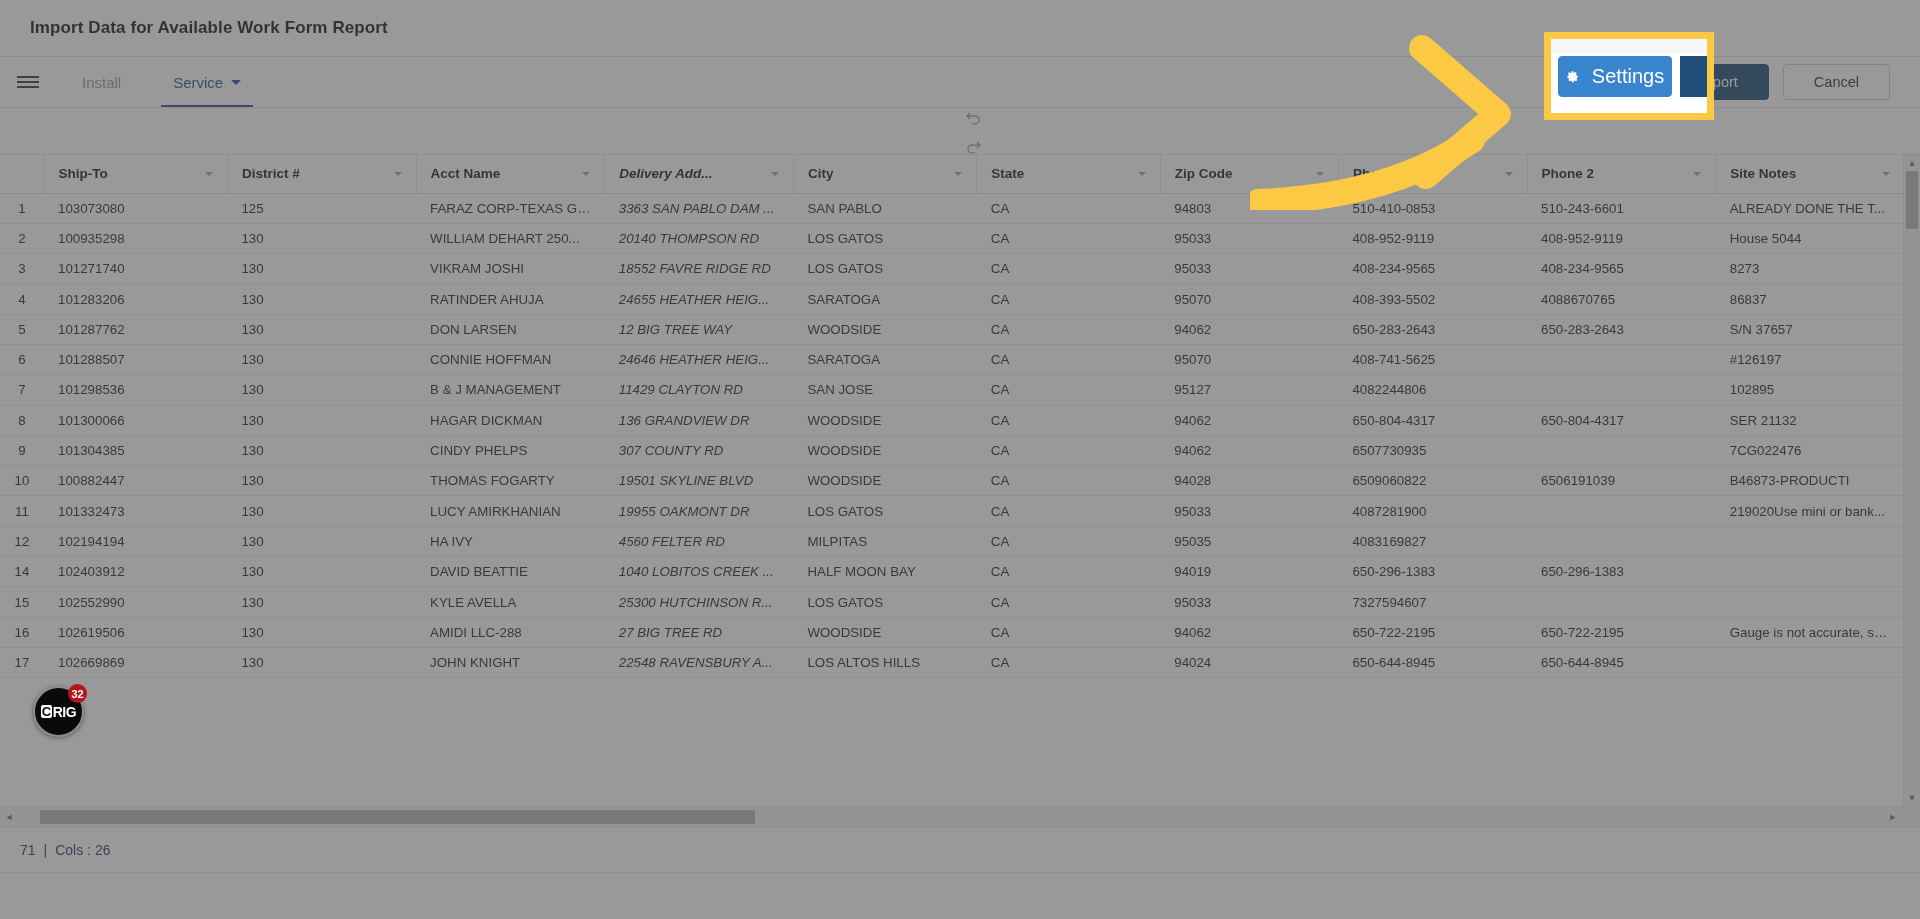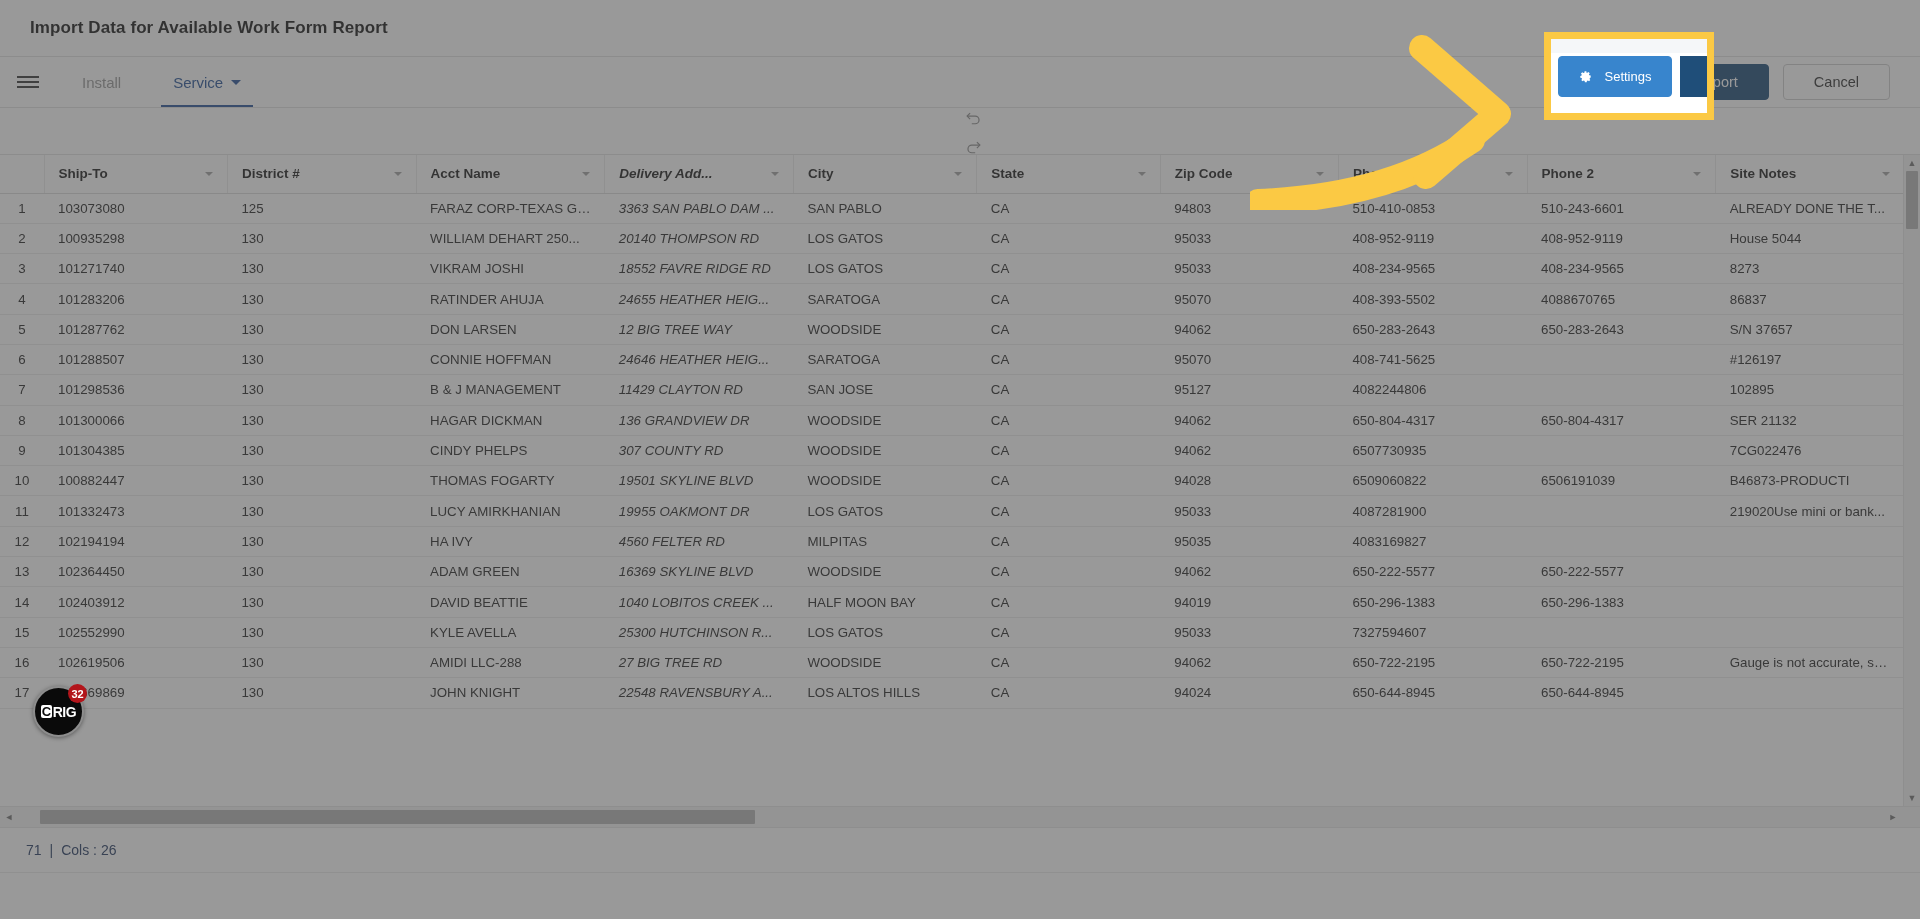--- a/index.html
+++ b/index.html
@@ -296,21 +296,21 @@
     width: 715px; height: 14px;
     background: #b6b6b6;
     border-radius: 1px;
   }
 
   
   .statusbar {
     height: 44px;
     display: flex;
     align-items: center;
-    padding-left: 26px;
+    padding-left: 20px;
     font-size: 14px;
     color: #2a3f66;
     border-bottom: 1px solid #ececec;
     background: #ffffff;
   }
   .statusbar .sep { margin: 0 8px; color: #2a3f66; }
 
   
   .rig-widget {
     position: absolute;
@@ -714,33 +714,20 @@
             <td class="c-acct">HA IVY</td>
             <td class="c-addr">4560 FELTER RD</td>
             <td class="c-city">MILPITAS</td>
             <td class="c-state">CA</td>
             <td class="c-zip">95035</td>
             <td class="c-ph1">4083169827</td>
             <td class="c-ph2"></td>
             <td class="c-notes"></td>
           </tr>
           <tr>
-            <td class="rownum">13</td>
-            <td class="c-ship">102364450</td>
-            <td class="c-dist">130</td>
-            <td class="c-acct">ADAM GREEN</td>
-            <td class="c-addr">16369 SKYLINE BLVD</td>
-            <td class="c-city">WOODSIDE</td>
-            <td class="c-state">CA</td>
-            <td class="c-zip">94062</td>
-            <td class="c-ph1">650-222-5577</td>
-            <td class="c-ph2">650-222-5577</td>
-            <td class="c-notes"></td>
-          </tr>
-          <tr>
             <td class="rownum">14</td>
             <td class="c-ship">102403912</td>
             <td class="c-dist">130</td>
             <td class="c-acct">DAVID BEATTIE</td>
             <td class="c-addr">1040 LOBITOS CREEK ...</td>
             <td class="c-city">HALF MOON BAY</td>
             <td class="c-state">CA</td>
             <td class="c-zip">94019</td>
             <td class="c-ph1">650-296-1383</td>
             <td class="c-ph2">650-296-1383</td>
@@ -810,21 +797,21 @@
   <div id="scrim"></div>
 
   <div class="spotlight" style="left:1544px; top:32px; width:170px; height:88px;"></div>
   <div class="spot-inner" style="left:1551px; top:39px; width:156px; height:74px; background:#ffffff;">
     <div style="position:absolute; left:0; top:0; right:0; height:14px; background:#f5f7f9;"></div>
     <button class="btn btn-settings" style="position:absolute; left:7px; top:17px; width:114px; height:41px; justify-content:center; padding:0;">
       <svg class="gear" viewBox="0 0 20 20">
         <path fill="#ffffff" d="M10 6.6a3.4 3.4 0 1 0 0 6.8 3.4 3.4 0 0 0 0-6.8zm0 5.1a1.7 1.7 0 1 1 0-3.4 1.7 1.7 0 0 1 0 3.4z"></path>
         <path fill="#ffffff" d="M18 11.4v-2.8l-2.1-.35a6.1 6.1 0 0 0-.62-1.5l1.24-1.73-1.98-1.98-1.73 1.24a6.1 6.1 0 0 0-1.5-.62L11.4 2h-2.8l-.35 2.1a6.1 6.1 0 0 0-1.5.62L5.02 3.48 3.04 5.46l1.24 1.73a6.1 6.1 0 0 0-.62 1.5L2 9.04v2.8l2.1.35a6.1 6.1 0 0 0 .62 1.5l-1.24 1.73 1.98 1.98 1.73-1.24a6.1 6.1 0 0 0 1.5.62l.35 2.1h2.8l.35-2.1a6.1 6.1 0 0 0 1.5-.62l1.73 1.24 1.98-1.98-1.24-1.73a6.1 6.1 0 0 0 .62-1.5L18 11.4z"></path>
       </svg>
-      <span style="font-size:13px; color:#fff; margin-left:6px;">Settings</span>
+      <span style="font-size:20px; color:#fff; margin-left:6px;">Settings</span>
     </button>
     <div style="position:absolute; left:129px; top:17px; width:27px; height:41px; background:#1f4e79;"></div>
   </div>
 
   <svg class="arrow-anno" style="left:1250px; top:30px;" width="300" height="180" viewBox="0 0 300 180">
     <path d="M8 172 C 60 170, 150 160, 222 110" stroke="#fbc944" stroke-width="26" fill="none" stroke-linecap="round"></path>
     <path d="M172 18 L248 84 L176 146" stroke="#fbc944" stroke-width="26" fill="none" stroke-linecap="round" stroke-linejoin="round"></path>
   </svg>
 
   <div class="rig-widget">

